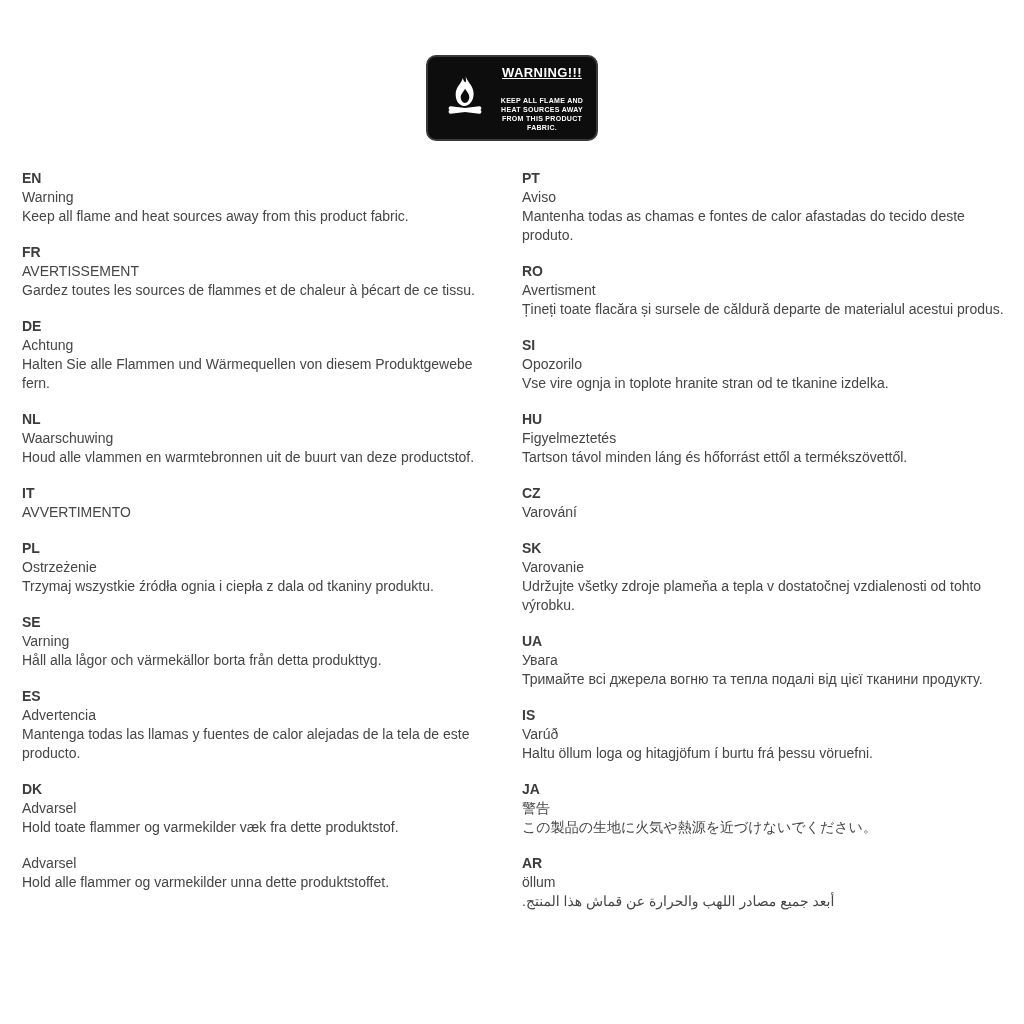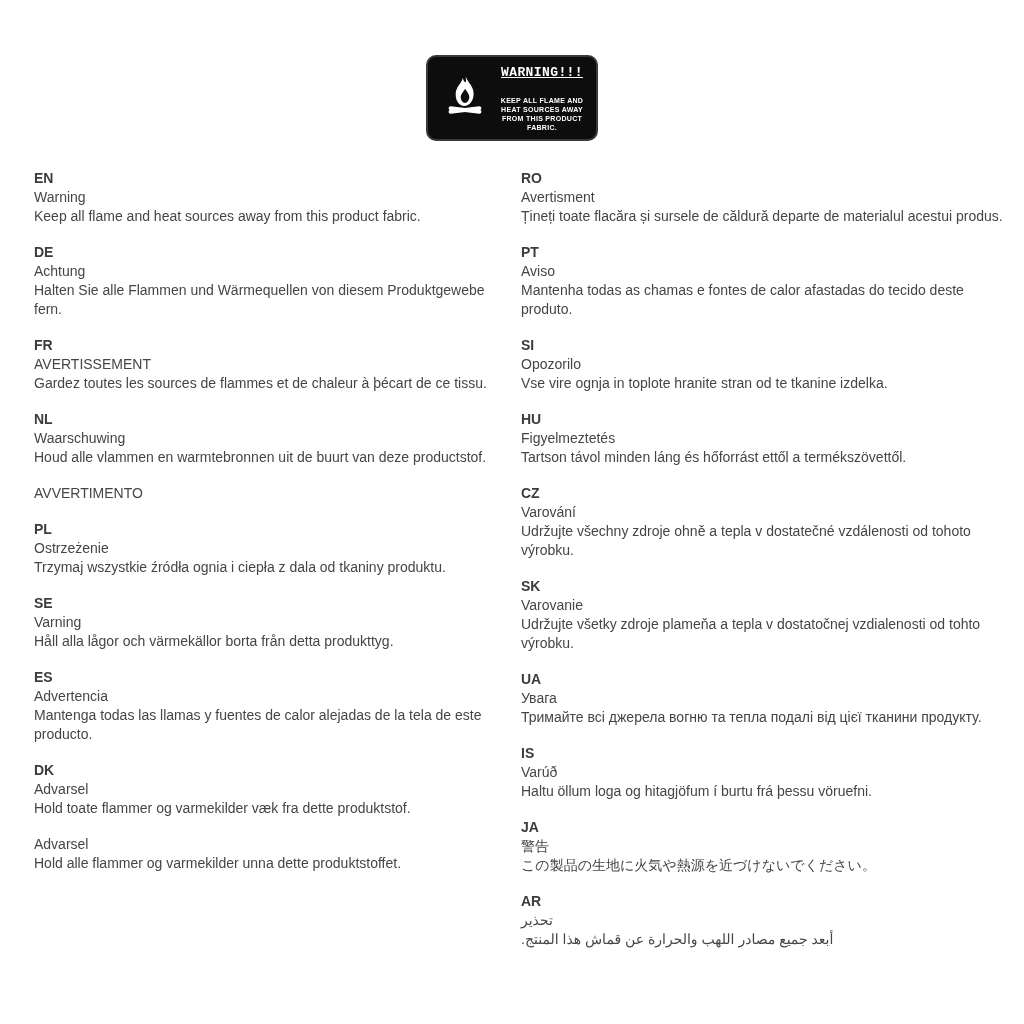--- a/index.html
+++ b/index.html
@@ -42,43 +42,42 @@
   }
   .badge-text {
     flex: 1;
     display: flex;
     flex-direction: column;
     align-items: center;
     text-align: center;
     color: #ffffff;
   }
   .badge-title {
-    font-family: Liberation Mono, monospace;
+    font-family: Liberation Sans, sans-serif;
     font-weight: 700;
     font-size: 13px;
     letter-spacing: 0.4px;
     text-decoration: underline;
     margin-bottom: 16px;
   }
   .badge-line {
     font-size: 7px;
     font-weight: 700;
     letter-spacing: 0.3px;
     line-height: 9px;
     white-space: nowrap;
   }
 
   
   .columns {
     display: grid;
     grid-template-columns: 470px 492px;
-    column-gap: 17px;
+    column-gap: 30px;
     padding-left: 22px;
     margin-top: 28px;
-    margin-left: 12px;
   }
   .entry { margin-bottom: 17px; }
   .entry .code {
     font-weight: 700;
     font-size: 14px;
     line-height: 19px;
     color: #3c3c3c;
   }
   .entry .lang-name,
   .entry .body {
@@ -117,35 +116,36 @@
   </div>
 
   <div class="columns">
     <div class="col" id="col-left">
         <div class="entry">
           <div class="code">EN</div>
           <div class="lang-name">Warning</div>
           <div class="body">Keep all flame and heat sources away from this product fabric.</div>
         </div>
         <div class="entry">
+          <div class="code">FR</div>
+          <div class="lang-name">AVERTISSEMENT</div>
+          <div class="body">Gardez toutes les sources de flammes et de chaleur à þécart de ce tissu.</div>
+        </div>
+        <div class="entry">
           <div class="code">DE</div>
           <div class="lang-name">Achtung</div>
           <div class="body">Halten Sie alle Flammen und Wärmequellen von diesem Produktgewebe fern.</div>
         </div>
         <div class="entry">
-          <div class="code">FR</div>
-          <div class="lang-name">AVERTISSEMENT</div>
-          <div class="body">Gardez toutes les sources de flammes et de chaleur à þécart de ce tissu.</div>
-        </div>
-        <div class="entry">
           <div class="code">NL</div>
           <div class="lang-name">Waarschuwing</div>
           <div class="body">Houd alle vlammen en warmtebronnen uit de buurt van deze productstof.</div>
         </div>
         <div class="entry">
+          <div class="code">IT</div>
           <div class="lang-name">AVVERTIMENTO</div>
         </div>
         <div class="entry">
           <div class="code">PL</div>
           <div class="lang-name">Ostrzeżenie</div>
           <div class="body">Trzymaj wszystkie źródła ognia i ciepła z dala od tkaniny produktu.</div>
         </div>
         <div class="entry">
           <div class="code">SE</div>
           <div class="lang-name">Varning</div>
@@ -161,43 +161,42 @@
           <div class="lang-name">Advarsel</div>
           <div class="body">Hold toate flammer og varmekilder væk fra dette produktstof.</div>
         </div>
         <div class="entry">
           <div class="lang-name">Advarsel</div>
           <div class="body">Hold alle flammer og varmekilder unna dette produktstoffet.</div>
         </div>
       </div>
     <div class="col" id="col-right">
         <div class="entry">
+          <div class="code">PT</div>
+          <div class="lang-name">Aviso</div>
+          <div class="body">Mantenha todas as chamas e fontes de calor afastadas do tecido deste produto.</div>
+        </div>
+        <div class="entry">
           <div class="code">RO</div>
           <div class="lang-name">Avertisment</div>
           <div class="body">Țineți toate flacăra și sursele de căldură departe de materialul acestui produs.</div>
         </div>
         <div class="entry">
-          <div class="code">PT</div>
-          <div class="lang-name">Aviso</div>
-          <div class="body">Mantenha todas as chamas e fontes de calor afastadas do tecido deste produto.</div>
-        </div>
-        <div class="entry">
           <div class="code">SI</div>
           <div class="lang-name">Opozorilo</div>
           <div class="body">Vse vire ognja in toplote hranite stran od te tkanine izdelka.</div>
         </div>
         <div class="entry">
           <div class="code">HU</div>
           <div class="lang-name">Figyelmeztetés</div>
           <div class="body">Tartson távol minden láng és hőforrást ettől a termékszövettől.</div>
         </div>
         <div class="entry">
           <div class="code">CZ</div>
           <div class="lang-name">Varování</div>
-          <div class="body">Udržujte všechny zdroje ohně a tepla v dostatečné vzdálenosti od tohoto výrobku.</div>
         </div>
         <div class="entry">
           <div class="code">SK</div>
           <div class="lang-name">Varovanie</div>
           <div class="body">Udržujte všetky zdroje plameňa a tepla v dostatočnej vzdialenosti od tohto výrobku.</div>
         </div>
         <div class="entry">
           <div class="code">UA</div>
           <div class="lang-name">Увага</div>
           <div class="body">Тримайте всі джерела вогню та тепла подалі від цієї тканини продукту.</div>
@@ -207,19 +206,19 @@
           <div class="lang-name">Varúð</div>
           <div class="body">Haltu öllum loga og hitagjöfum í burtu frá þessu vöruefni.</div>
         </div>
         <div class="entry">
           <div class="code">JA</div>
           <div class="lang-name">警告</div>
           <div class="body">この製品の生地に火気や熱源を近づけないでください。</div>
         </div>
         <div class="entry rtl">
           <div class="code">AR</div>
-          <div class="lang-name">تحذير</div>
+          <div class="lang-name">öllum</div>
           <div class="body">أبعد جميع مصادر اللهب والحرارة عن قماش هذا المنتج.</div>
         </div>
       </div>
   </div>
 
 </div>
 
 </body></html>

